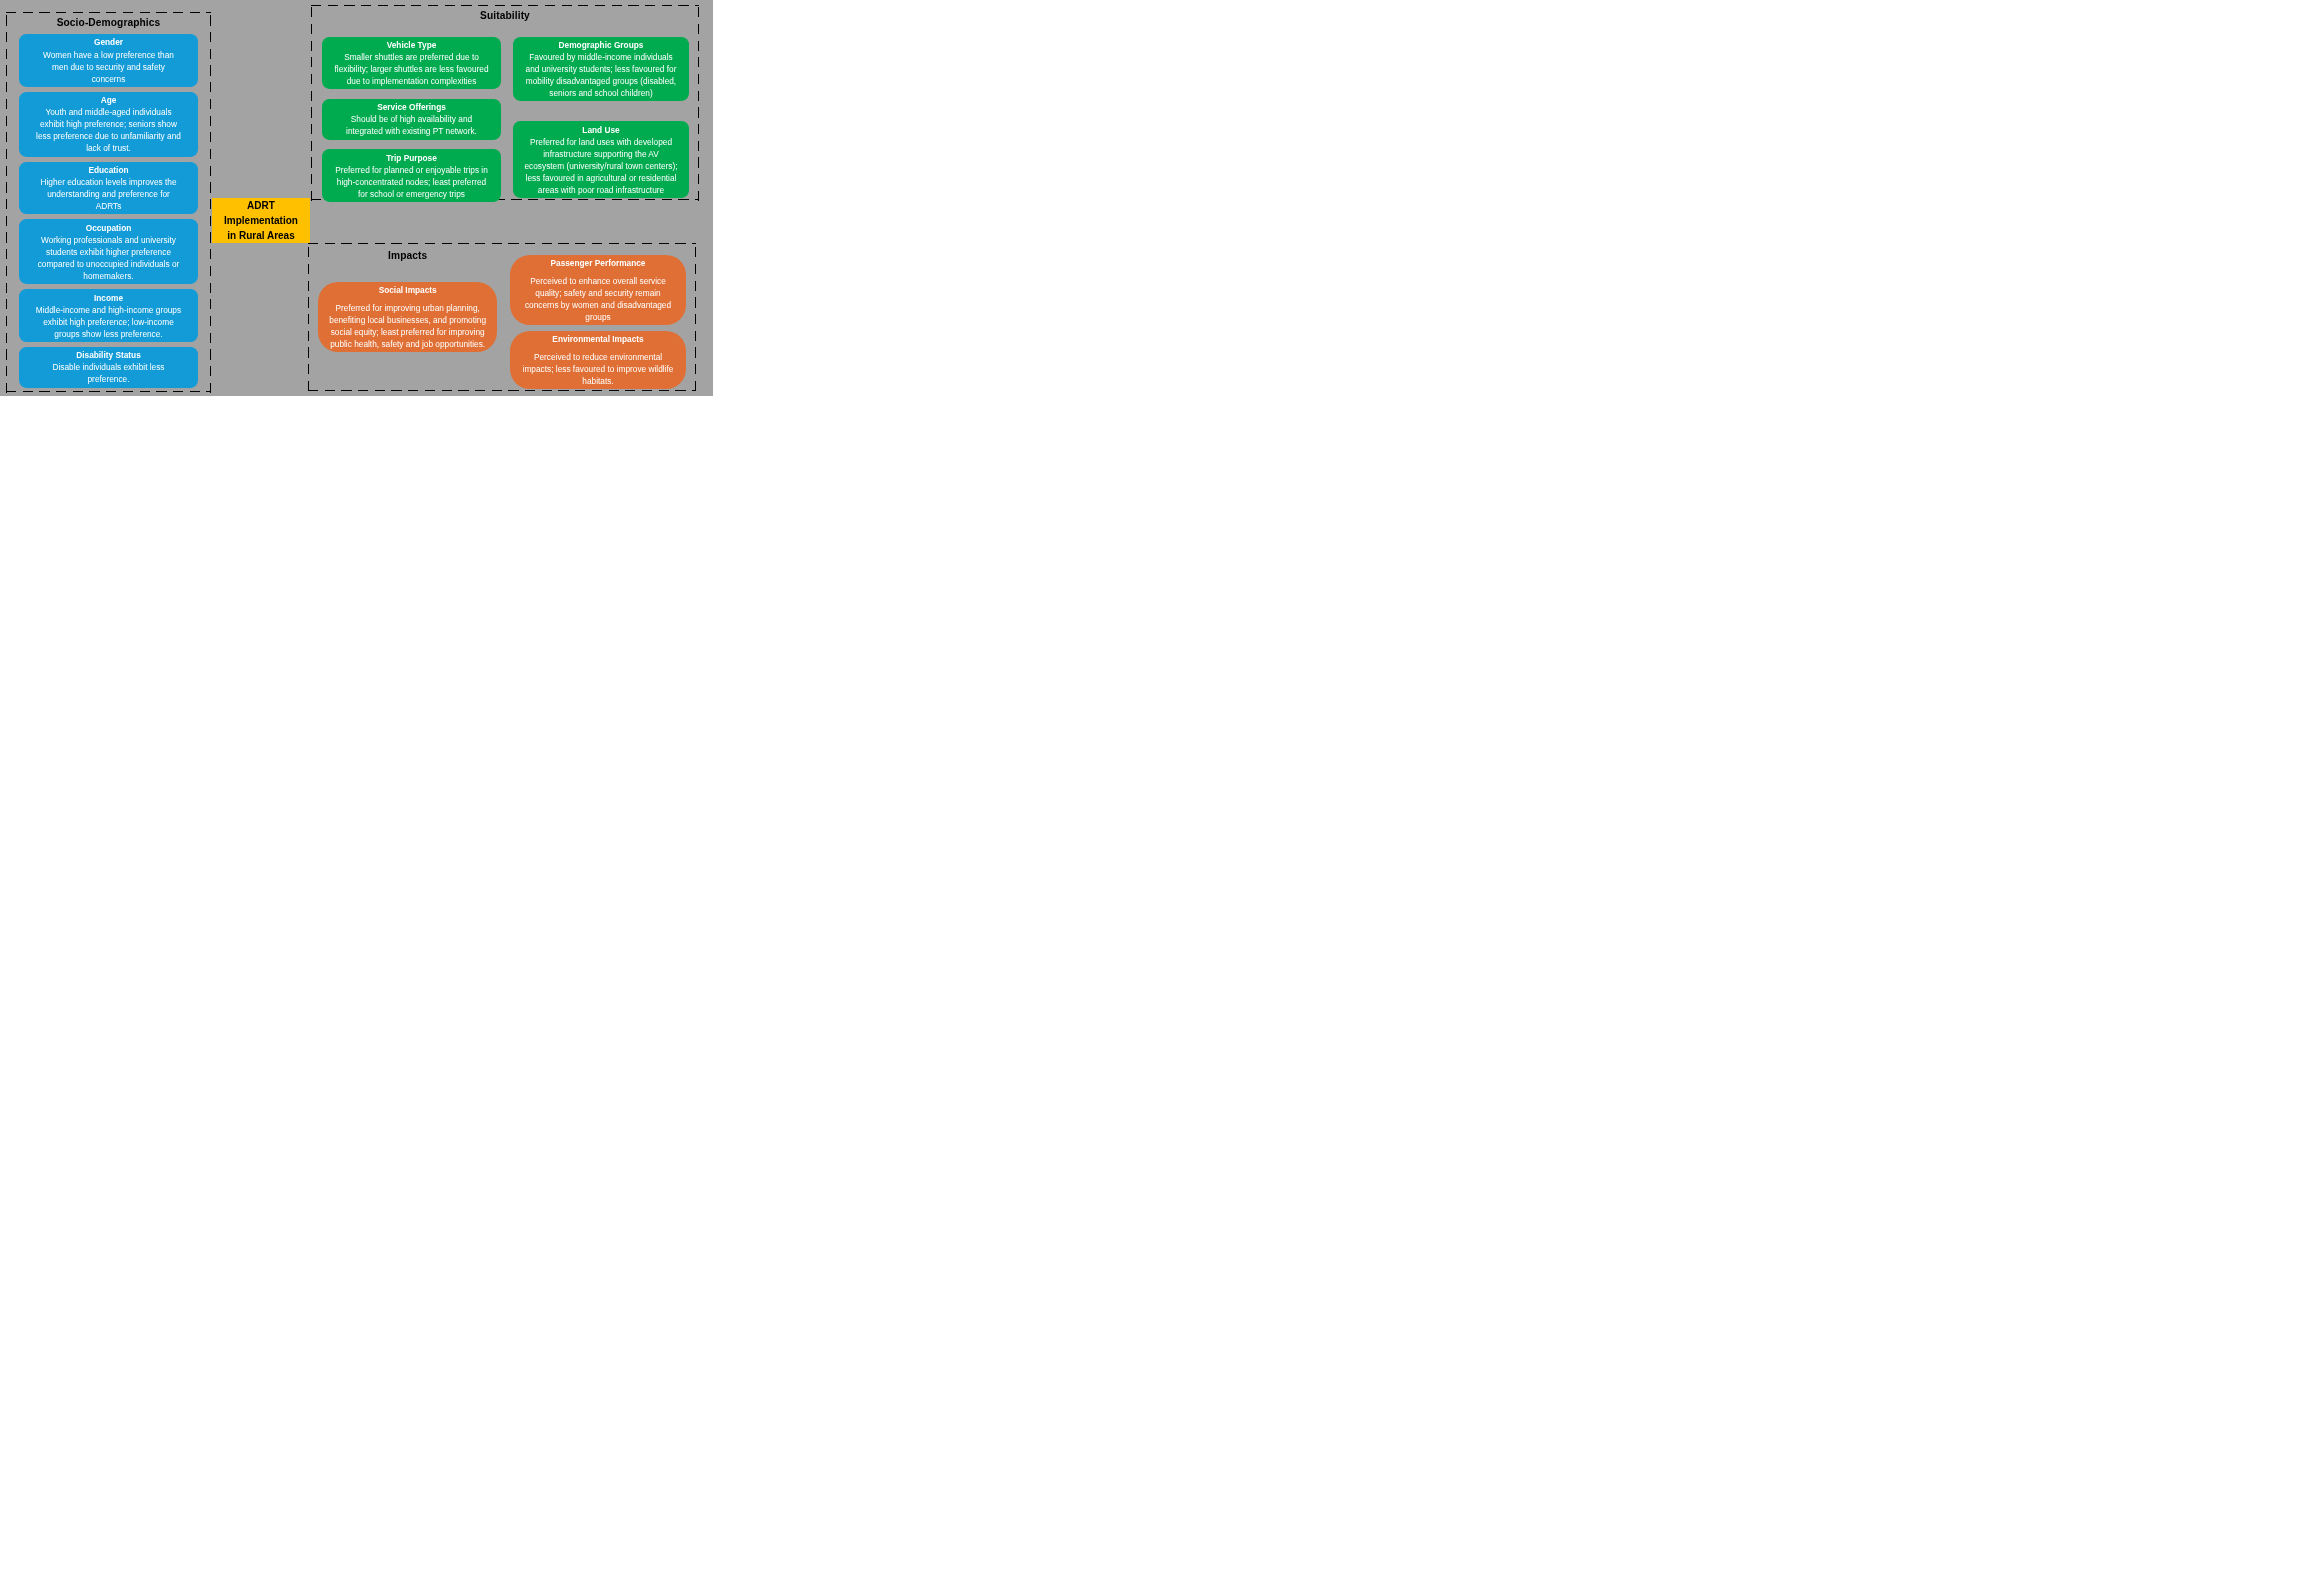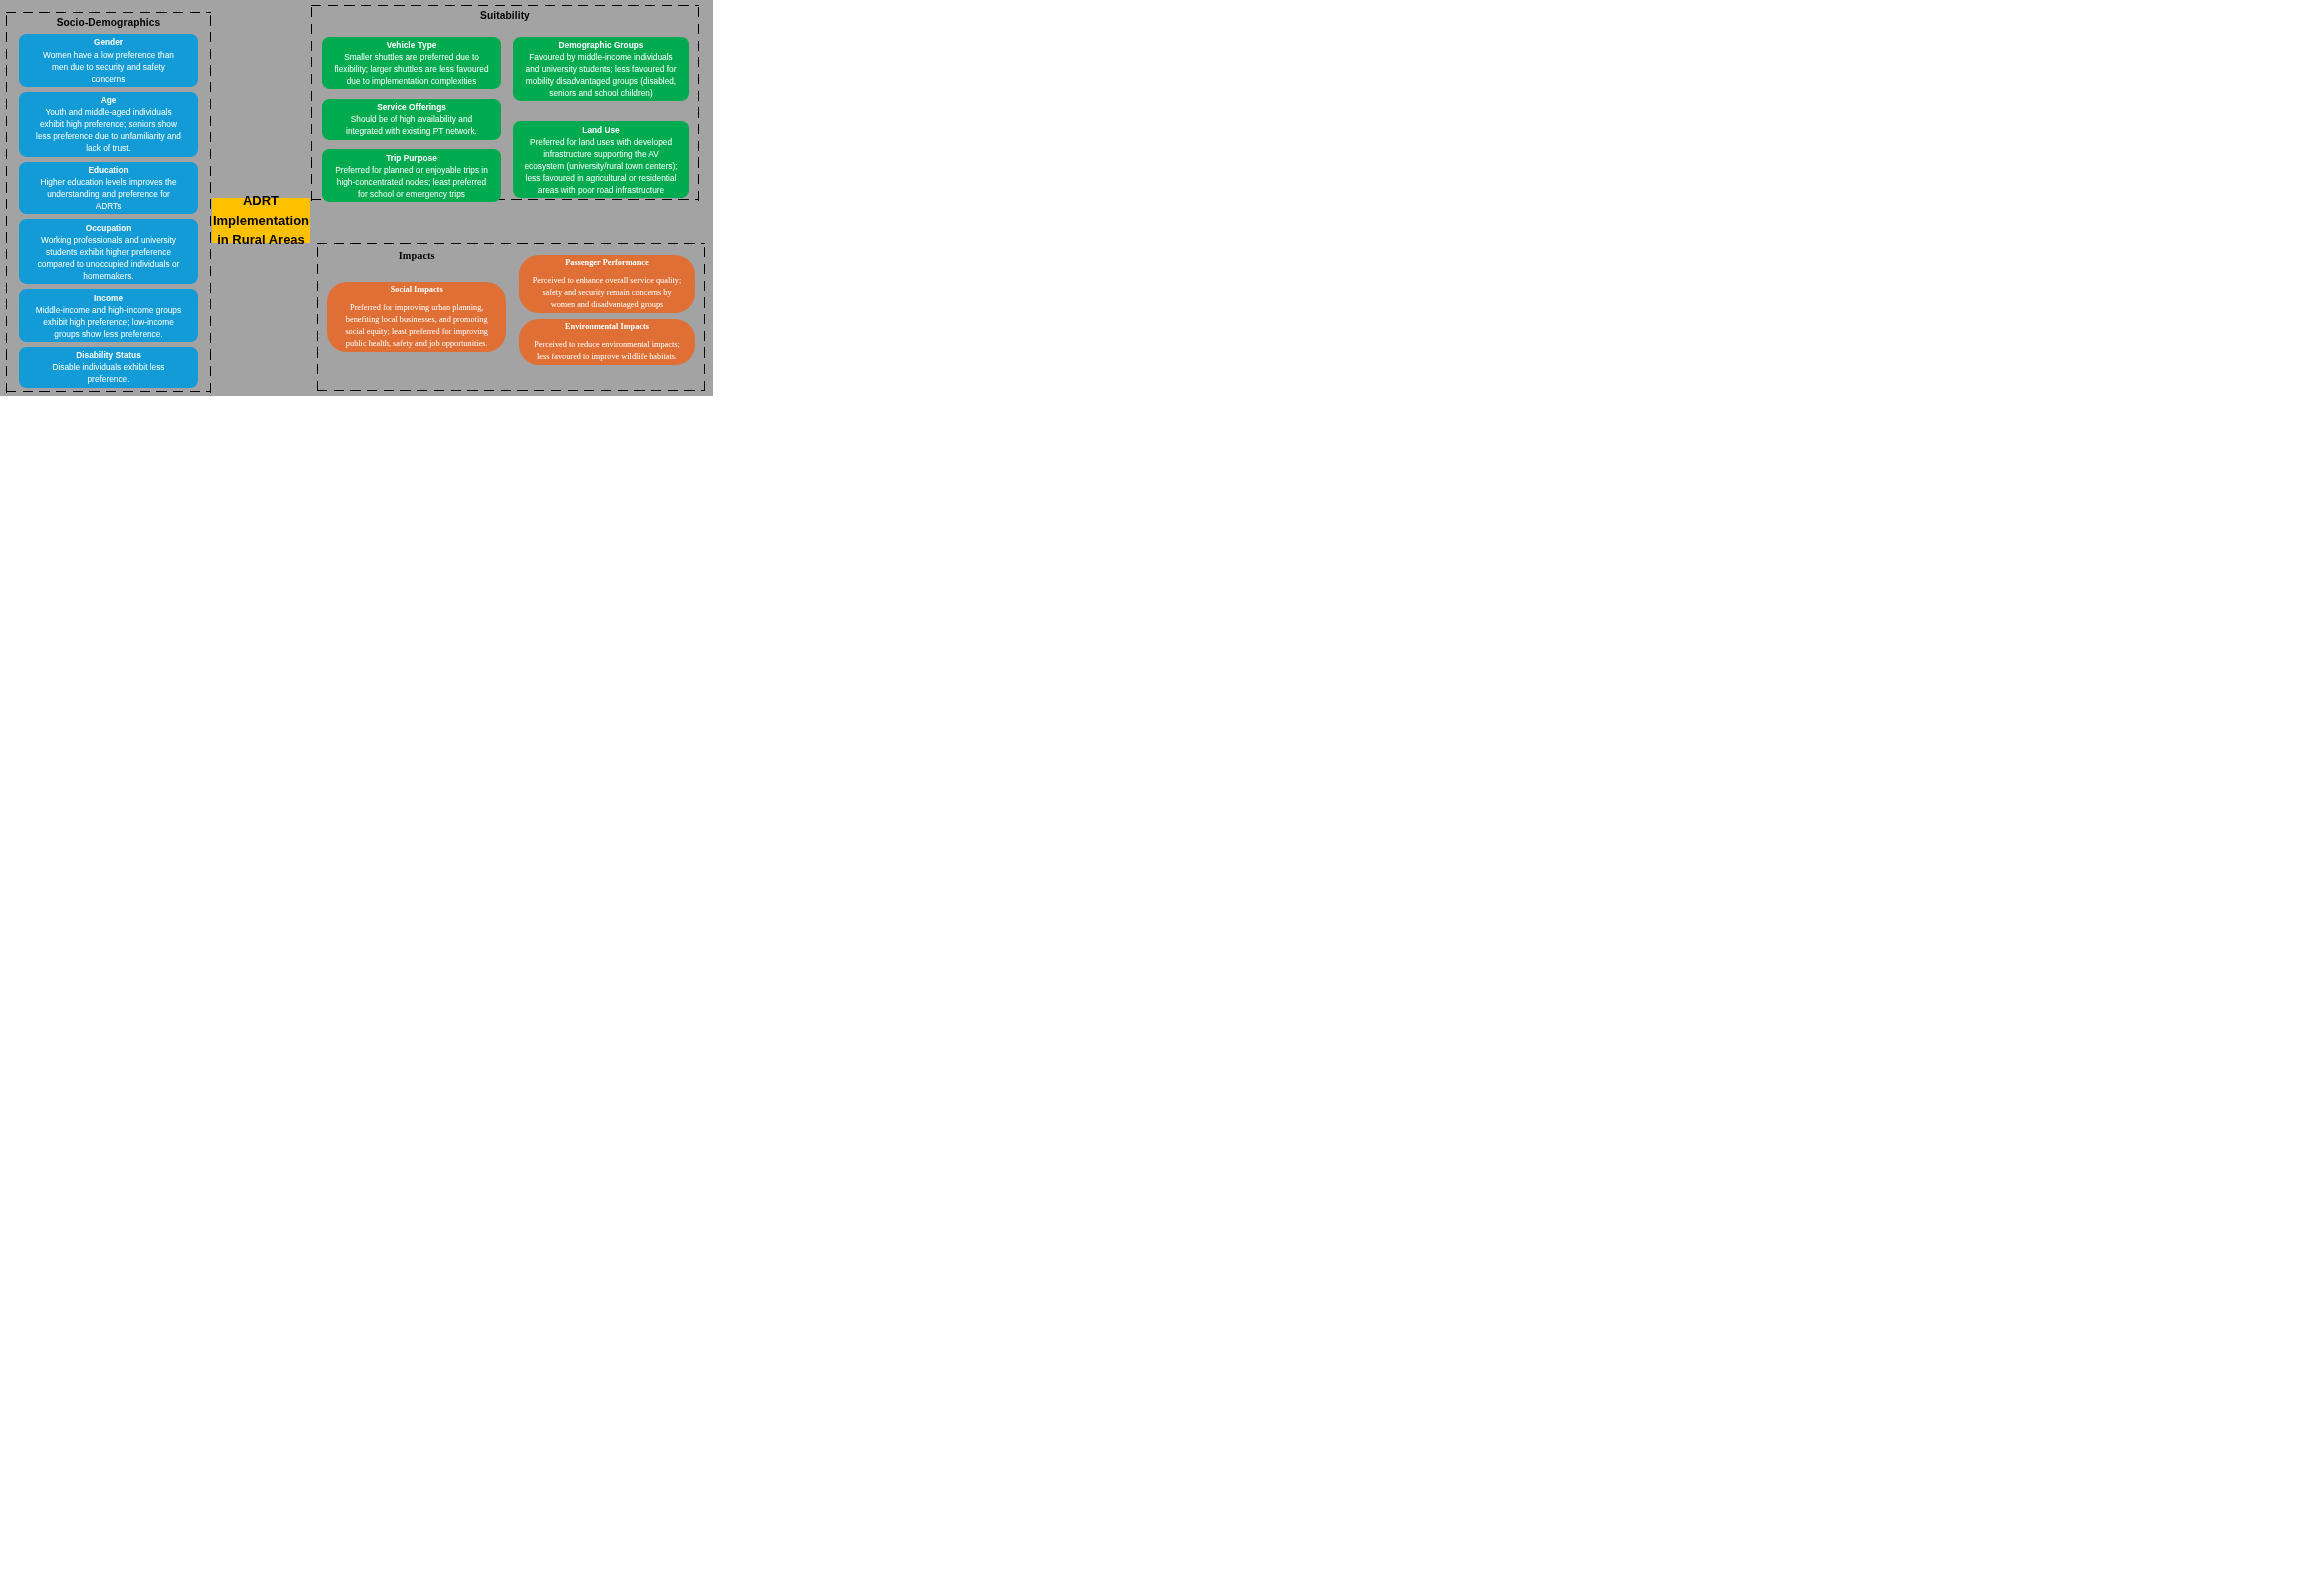--- a/index.html
+++ b/index.html
@@ -39,33 +39,33 @@
   .vcol { position: absolute; display: flex; flex-direction: column; }
 
   
   #socio-box { left: 6px; top: 11.6px; width: 205px; height: 381px; padding-top: 5.6px; }
   #socio-title { margin: 0 auto 6px auto; }
   #socio-cards { position: static; margin: 0 auto; width: 179px; gap: 5.1px; display: flex; flex-direction: column; }
 
   
   #center-node {
     position: absolute; left: 212px; top: 198px; width: 98px; height: 45px;
-    background: #FFC000; color: #000; font-weight: 700; font-size: 13px;
+    background: #FFC000; color: #000; font-weight: 700; font-size: 10px;
     line-height: 1.5; text-align: center;
     display: flex; flex-direction: column; justify-content: center;
   }
 
   
   #suitability-box { left: 311px; top: 4.6px; width: 388px; height: 196px; }
   #suitability-title { position: absolute; left: 0; top: 5.6px; width: 100%; }
   #suit-col-left  { left: 11px;  top: 32px; width: 179px; gap: 9.7px; }
   #suit-col-right { left: 202px; top: 32px; width: 176px; gap: 20px; }
 
   
-  #impacts-box { left: 317px; top: 243px; width: 388px; height: 148px; font-family: Liberation Serif, serif; }
+  #impacts-box { left: 308px; top: 243px; width: 388px; height: 148px; }
   #impacts-title { position: absolute; left: 10.2px; top: 6.5px; width: 179px; }
   #imp-col-left  { left: 10.2px;  top: 39px; width: 179px; gap: 6.5px; }
   #imp-col-right { left: 202px; top: 12px; width: 176px; gap: 5.6px; }
 </style>
 </head>
 <body>
 
 <div id="stage">
 
   <div id="socio-box" class="dashed-box">

